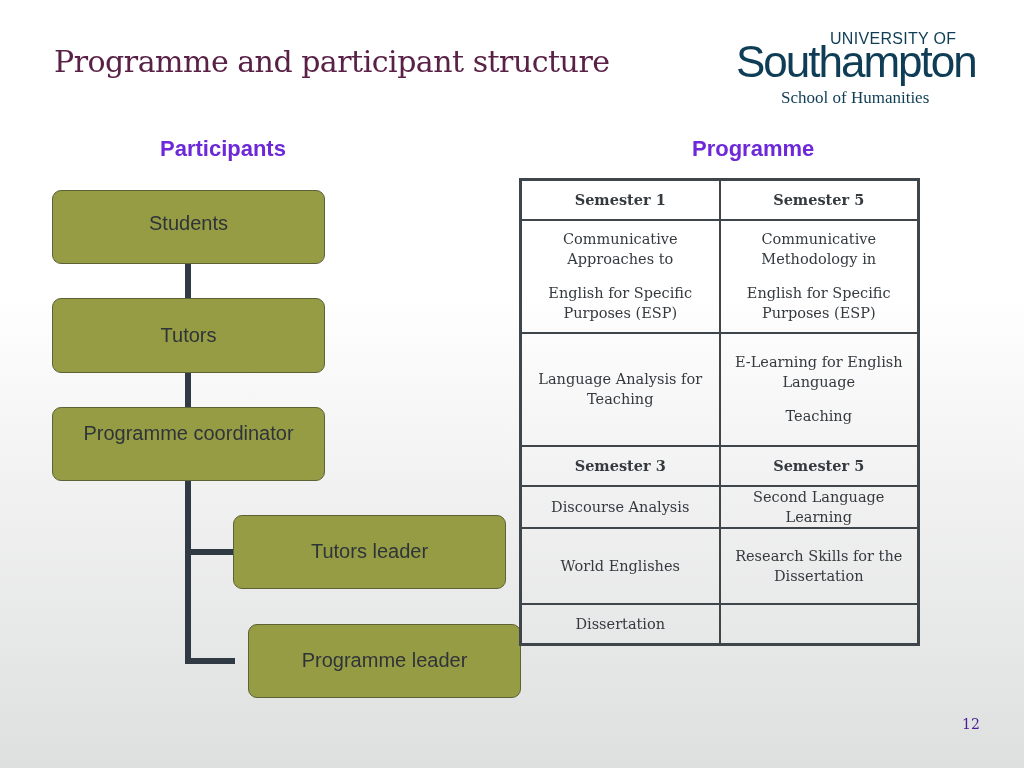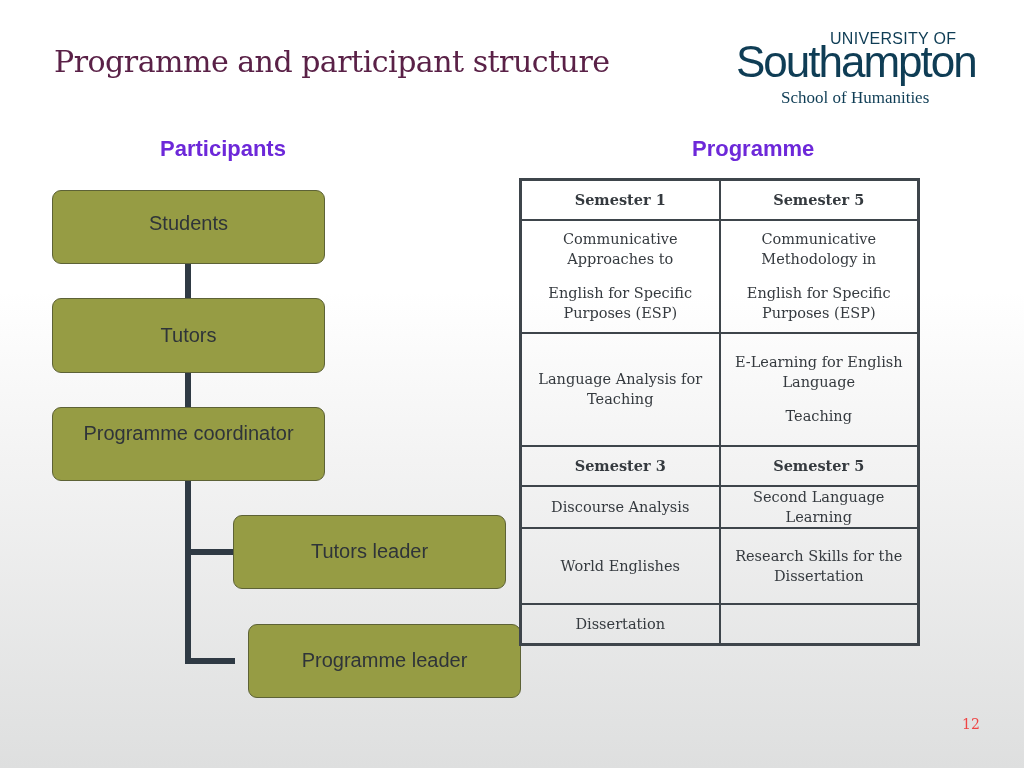--- a/index.html
+++ b/index.html
@@ -37,21 +37,21 @@
     position: absolute; left: 519px; top: 178px; width: 401px; border-collapse: collapse;
     border: 3px solid #3e454b; font-family: "DejaVu Serif", serif; font-size: 14.5px; color: #353a3f;
   }
   table.prog td {
     border: 2px solid #3e454b; text-align: center; vertical-align: middle;
     width: 50%; padding: 0 6px; line-height: 20px;
   }
   table.prog td.hd { font-weight: bold; }
   table.prog td p { margin: 0; }
   table.prog td p + p { margin-top: 14px; }
-  .page-num { position: absolute; left: 962px; top: 716px; font-family: "DejaVu Serif", serif; font-size: 14px; color: #ef4444; }
+  .page-num { position: absolute; left: 962px; top: 716px; font-family: "DejaVu Serif", serif; font-size: 14px; color: #4c1d95; }
 </style>
 </head>
 <body>
 
 <div class="title">Programme and participant structure</div>
 
 <div class="logo">
   <span class="uni">UNIVERSITY OF</span>
   <span class="name">Southampton</span>
   <span class="school">School of Humanities</span>

